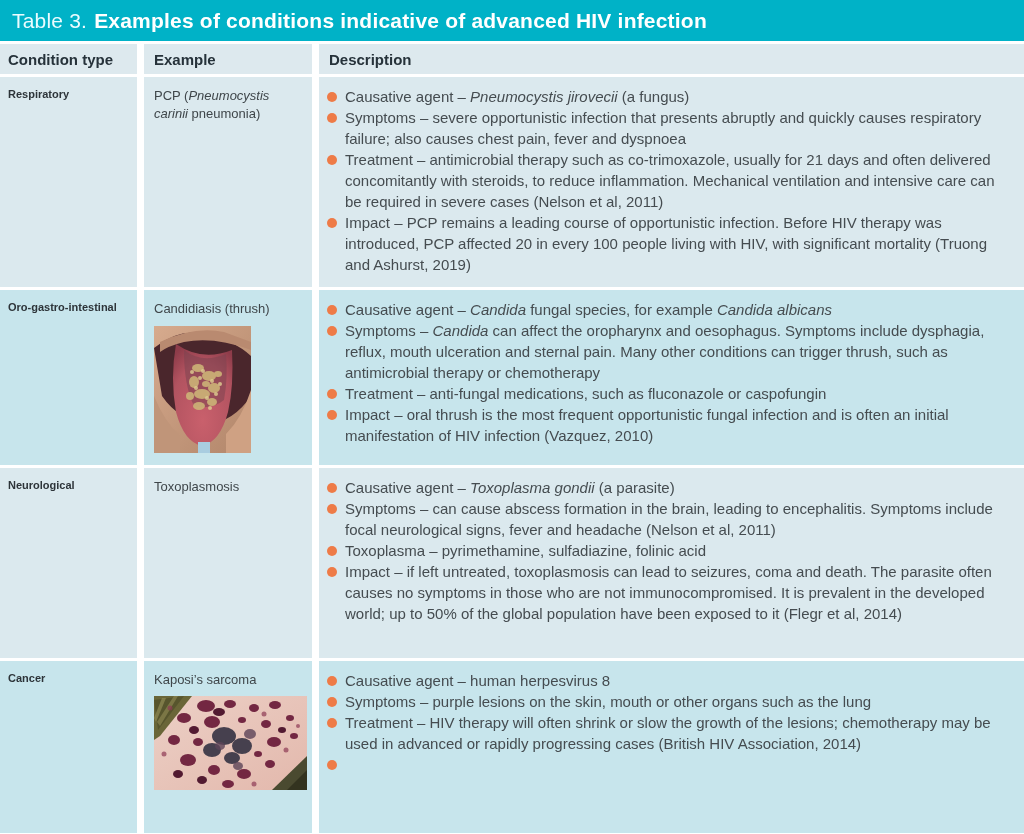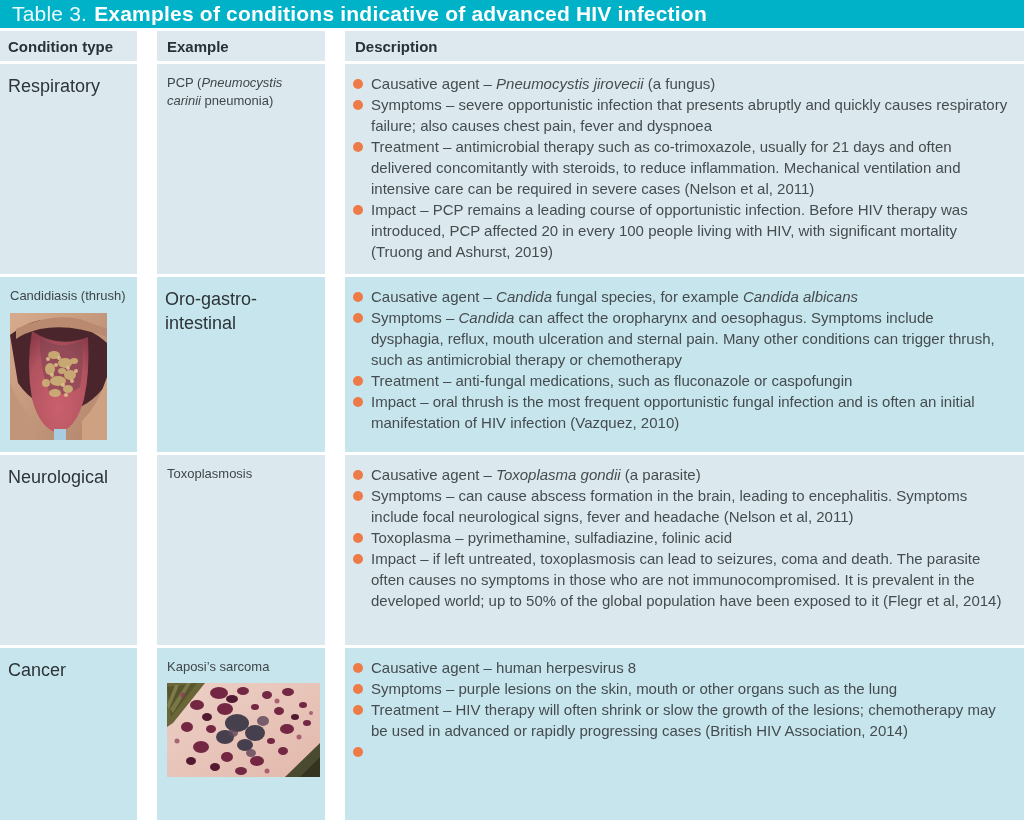--- a/index.html
+++ b/index.html
@@ -11,34 +11,34 @@
     --ink:#26323a;
     --body-ink:#454c50;
     --gap:#ffffff;
   }
   *{box-sizing:border-box;margin:0;padding:0;}
   html,body{width:1024px;background:#fff;}
   body{font-family:"Liberation Sans","DejaVu Sans",sans-serif;color:var(--body-ink);}
   .page{width:1024px;min-height:834px;background:#fff;display:flex;flex-direction:column;}
 
   
-  .title-bar{height:28px;background:var(--teal);display:flex;align-items:center;padding:0 12px;gap:7px;flex:none;}
+  .title-bar{height:41px;background:var(--teal);display:flex;align-items:center;padding:0 12px;gap:7px;flex:none;}
   .title-prefix{color:#eafcff;font-size:21px;font-weight:400;letter-spacing:.2px;}
   .title-main{color:#ffffff;font-size:21px;font-weight:700;letter-spacing:.2px;}
 
   
-  .grid-row{display:grid;grid-template-columns:137px 168px 1fr;column-gap:20px;background:var(--gap);margin-top:3px;}
+  .grid-row{display:grid;grid-template-columns:137px 168px 1fr;column-gap:7px;background:var(--gap);margin-top:3px;}
   .cell{padding:8px 10px;}
   .head-row .cell{background:var(--header-bg);padding:7px 10px 6px 10px;font-weight:700;font-size:15px;color:var(--ink);}
   .head-row .cell:first-child{padding-left:8px;}
 
   .body-row:nth-child(odd) .cell{background:var(--row-light);}
   .body-row:nth-child(even) .cell{background:var(--row-cyan);}
 
-  .condition-cell{font-weight:400;font-size:18px;color:#2d3439;line-height:1.35;padding:10px 8px 10px 8px;}
+  .condition-cell{font-weight:700;font-size:11px;color:#2d3439;line-height:1.35;padding:10px 8px 10px 8px;}
   .example-cell{font-size:13px;color:#3f464a;line-height:1.35;padding:10px 8px 10px 10px;}
   .example-cell i{font-style:italic;}
   .desc-cell{padding:9px 14px 10px 8px;}
 
   .bullet-list{list-style:none;}
   .bullet-list li{position:relative;padding-left:18px;font-size:15px;line-height:21px;color:var(--body-ink);}
   .bullet-list .dot{position:absolute;left:0;top:6px;width:10px;height:10px;border-radius:50%;background:var(--bullet);}
   .bullet-list i{font-style:italic;}
 
   figure.photo{margin:8px 0 2px 0;line-height:0;}
@@ -73,20 +73,21 @@
       <ul class="bullet-list">
             <li><span class="dot"></span><span class="bullet-text"><span>Causative agent – </span><i>Pneumocystis jirovecii</i><span> (a fungus)</span></span></li>
             <li><span class="dot"></span><span class="bullet-text"><span>Symptoms – severe opportunistic infection that presents abruptly and quickly causes respiratory failure; also causes chest pain, fever and dyspnoea</span></span></li>
             <li><span class="dot"></span><span class="bullet-text"><span>Treatment – antimicrobial therapy such as co-trimoxazole, usually for 21 days and often delivered concomitantly with steroids, to reduce inflammation. Mechanical ventilation and intensive care can be required in severe cases (Nelson et al, 2011)</span></span></li>
             <li><span class="dot"></span><span class="bullet-text"><span>Impact – PCP remains a leading course of opportunistic infection. Before HIV therapy was introduced, PCP affected 20 in every 100 people living with HIV, with significant mortality (Truong and Ashurst, 2019)</span></span></li>
           </ul>
     </div>
   </div>
 
   <div class="grid-row body-row row-2">
+    <div class="cell condition-cell"><span class="cell-text">Oro-gastro-intestinal</span></div>
     <div class="cell example-cell"><span class="cell-text"><span>Candidiasis (thrush)</span></span>
   <figure class="photo" aria-label="Photo of a tongue coated with oral candidiasis (thrush)">
     <svg width="97" height="127" viewBox="0 0 97 127">
       <rect width="97" height="127" fill="#c59b82"></rect>
       <rect width="97" height="127" fill="url(#sk1)"></rect>
       <defs>
         <linearGradient id="sk1" x1="0" y1="0" x2="1" y2="1">
           <stop offset="0" stop-color="#d7ab8e"></stop>
                   <stop offset="1" stop-color="#b08468" stop-opacity="0.9"></stop>
         </linearGradient>
@@ -122,21 +123,20 @@
         <circle cx="38" cy="46" r="2"></circle>
                 <circle cx="66" cy="58" r="2"></circle>
                 <circle cx="56" cy="82" r="2"></circle>
       </g>
       <path d="M0,70 Q10,95 26,110 L26,127 L0,127 Z" fill="#c09579"></path>
       <path d="M97,64 Q88,92 72,108 L72,127 L97,127 Z" fill="#cfa183"></path>
       <rect x="44" y="116" width="12" height="11" fill="#a9cde0"></rect>
     </svg>
   </figure>
 </div>
-    <div class="cell condition-cell"><span class="cell-text">Oro-gastro-intestinal</span></div>
     <div class="cell desc-cell">
       <ul class="bullet-list">
             <li><span class="dot"></span><span class="bullet-text"><span>Causative agent – </span><i>Candida</i><span> fungal species, for example </span><i>Candida albicans</i></span></li>
             <li><span class="dot"></span><span class="bullet-text"><span>Symptoms – </span><i>Candida</i><span> can affect the oropharynx and oesophagus. Symptoms include dysphagia, reflux, mouth ulceration and sternal pain. Many other conditions can trigger thrush, such as antimicrobial therapy or chemotherapy</span></span></li>
             <li><span class="dot"></span><span class="bullet-text"><span>Treatment – anti-fungal medications, such as fluconazole or caspofungin</span></span></li>
             <li><span class="dot"></span><span class="bullet-text"><span>Impact – oral thrush is the most frequent opportunistic fungal infection and is often an initial manifestation of HIV infection (Vazquez, 2010)</span></span></li>
           </ul>
     </div>
   </div>
 

